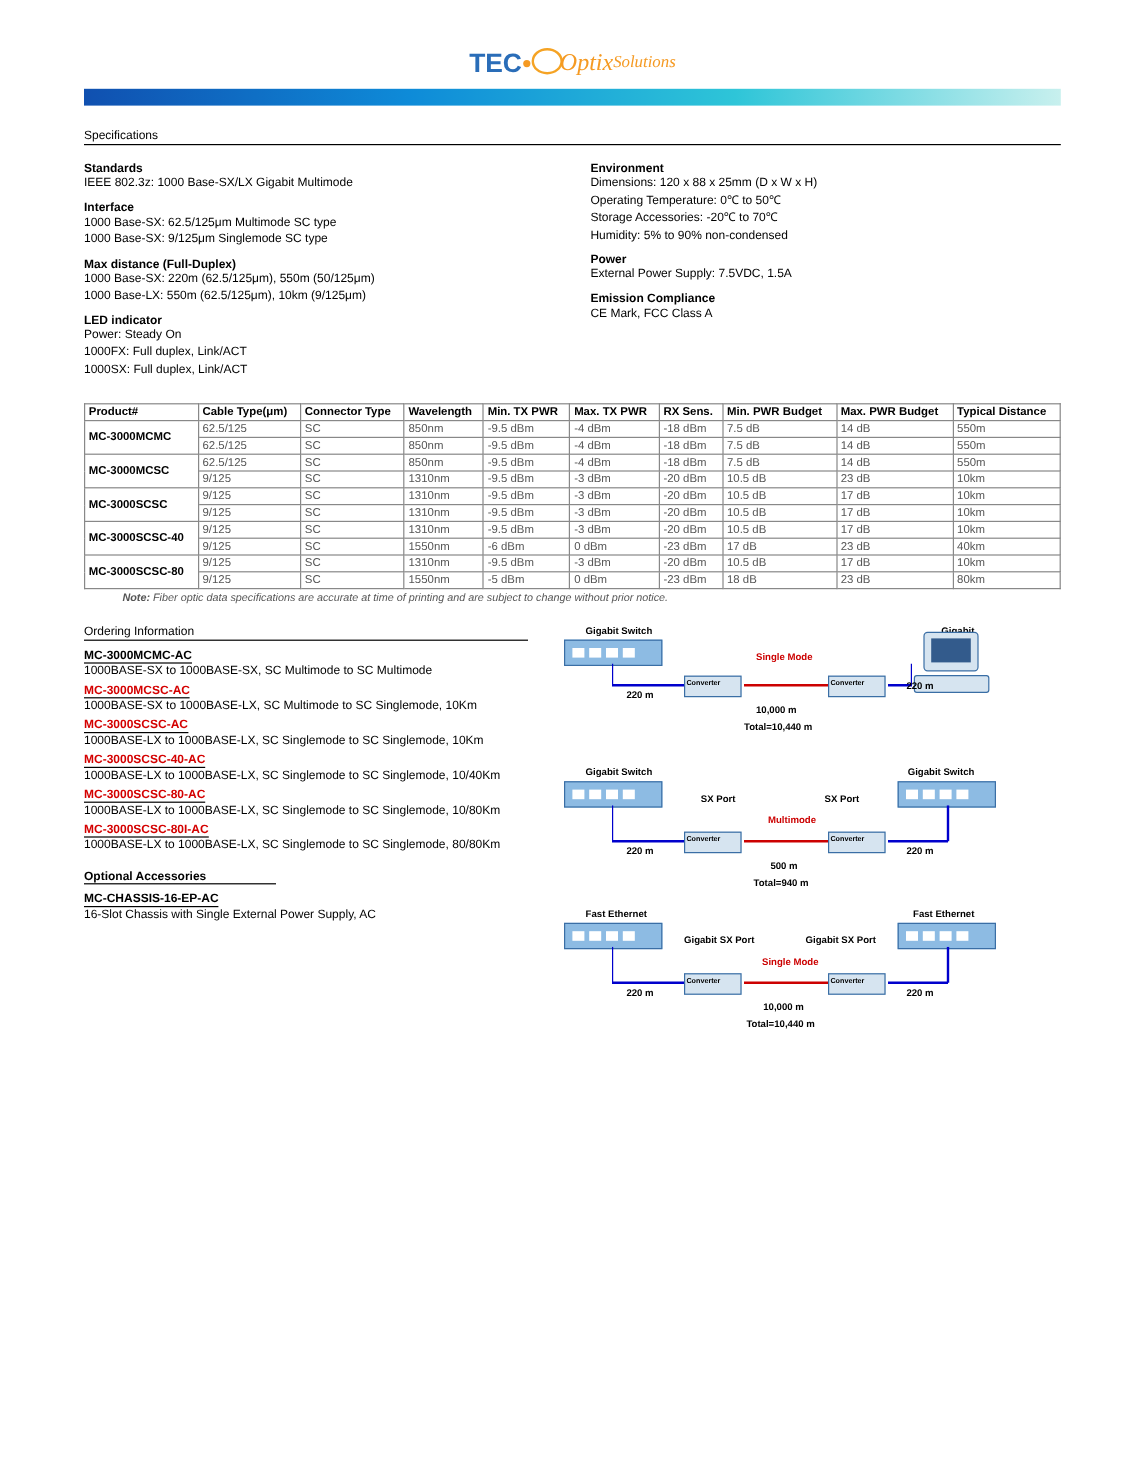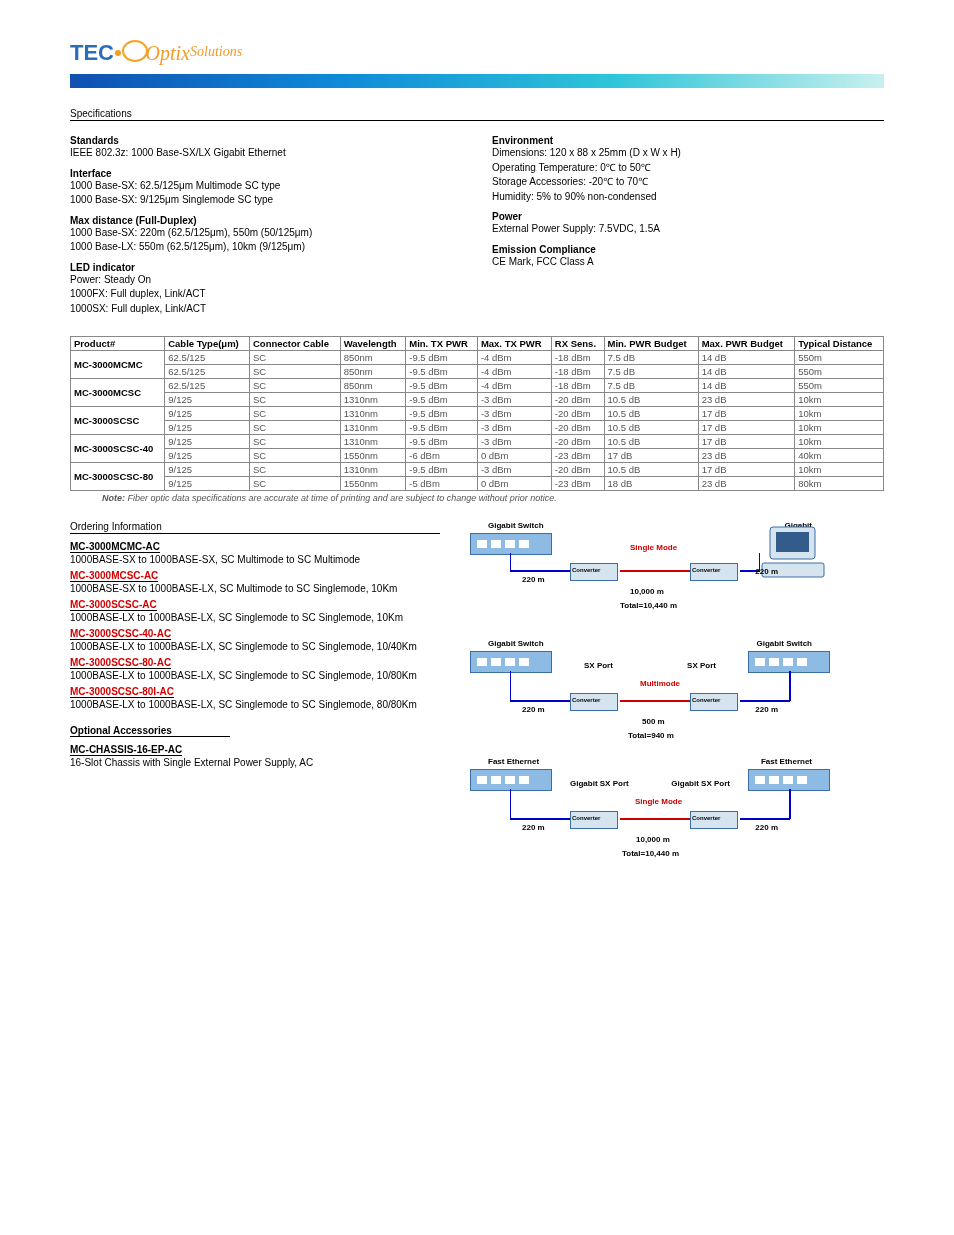--- a/index.html
+++ b/index.html
@@ -6,21 +6,21 @@
   body {
     width: 954px;
     height: 1235px;
     background: #fff;
     font-family: Arial, Helvetica, sans-serif;
     font-size: 10px;
     color: #000;
     position: relative;
     padding: 40px 70px 40px 70px;
   }
-  .logo { margin-bottom: 8px; }
+  .logo { margin-bottom: 8px; text-align: center; }
   .logo .tec { font-size: 22px; font-weight: bold; color: #2a6db8; vertical-align: middle; }
   .logo .dot { display:inline-block; width:6px; height:6px; background:#f59a23; border-radius:50%; vertical-align: middle; margin: 0 1px; }
   .logo .optix { font-size: 20px; font-style: italic; color: #f59a23; vertical-align: middle; font-family: cursive; }
   .logo .solutions { font-size: 14px; font-style: italic; color: #f59a23; vertical-align: baseline; font-family: cursive; }
 
   .gradbar {
     height: 14px;
     width: 100%;
     background: linear-gradient(to right, #1050b0, #0e8bd8, #2ec5d8, #c8f0ee);
     margin-bottom: 20px;
@@ -100,21 +100,21 @@
   <span class="optix">Optix</span><span class="solutions">Solutions</span>
 </div>
 
 <div class="gradbar"></div>
 
 <div class="section-title">Specifications</div>
 
 <div class="twocol">
   <div class="speccol">
     <div class="sub">Standards</div>
-    <div class="row"><span>IEEE 802.3z:</span> <span>1000 Base-SX/LX Gigabit Ethernet</span></div>
+    <div class="row"><span>IEEE 802.3z:</span> <span>1000 Base-SX/LX Gigabit Multimode</span></div>
 
     <div class="sub">Interface</div>
     <div class="row"><span>1000 Base-SX:</span> <span>62.5/125μm Multimode SC type</span></div>
     <div class="row"><span>1000 Base-SX:</span> <span>9/125μm Singlemode SC type</span></div>
 
     <div class="sub">Max distance (Full-Duplex)</div>
     <div class="row"><span>1000 Base-SX:</span> <span>220m (62.5/125μm), 550m (50/125μm)</span></div>
     <div class="row"><span>1000 Base-LX:</span> <span>550m (62.5/125μm), 10km (9/125μm)</span></div>
 
     <div class="sub">LED indicator</div>
@@ -136,21 +136,21 @@
     <div class="sub">Emission Compliance</div>
     <div class="row"><span>CE Mark, FCC Class A</span></div>
   </div>
 </div>
 
 <table class="fiber" id="fiber-table">
     <tbody>
       <tr>
         <th>Product#</th>
         <th>Cable Type(μm)</th>
-        <th>Connector Cable</th>
+        <th>Connector Type</th>
         <th>Wavelength</th>
         <th>Min. TX PWR</th>
         <th>Max. TX PWR</th>
         <th>RX Sens.</th>
         <th>Min. PWR Budget</th>
         <th>Max. PWR Budget</th>
         <th>Typical Distance</th>
       </tr>
       <tr>
         <td class="prodcell" rowspan="2">MC-3000MCMC</td>

